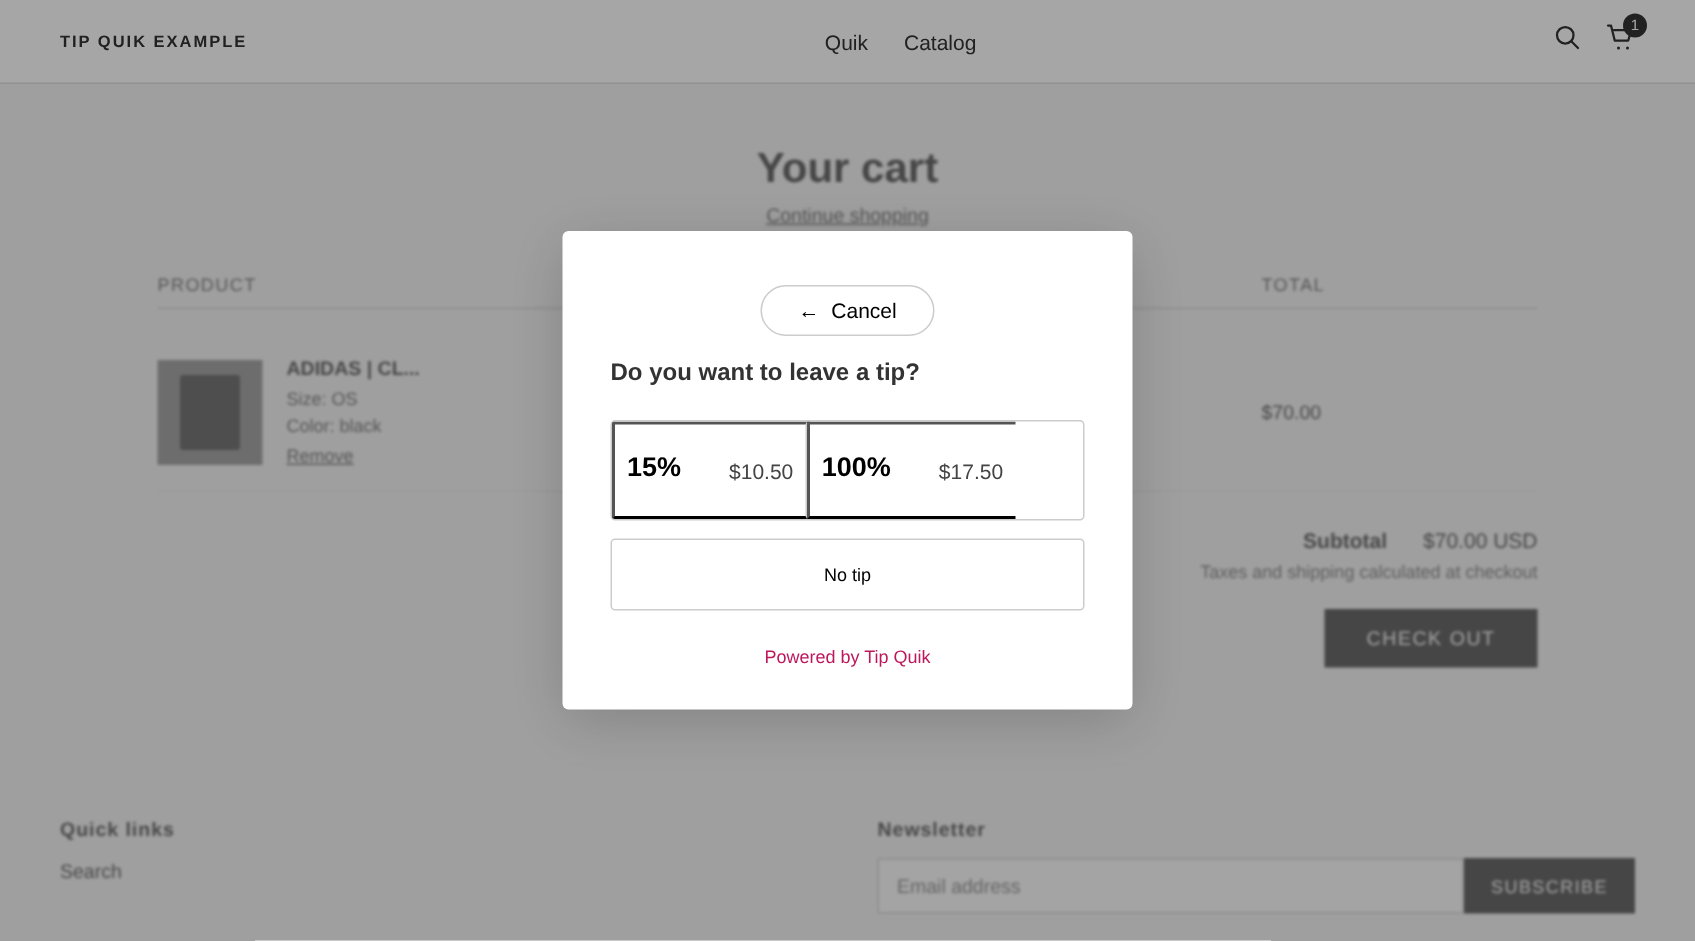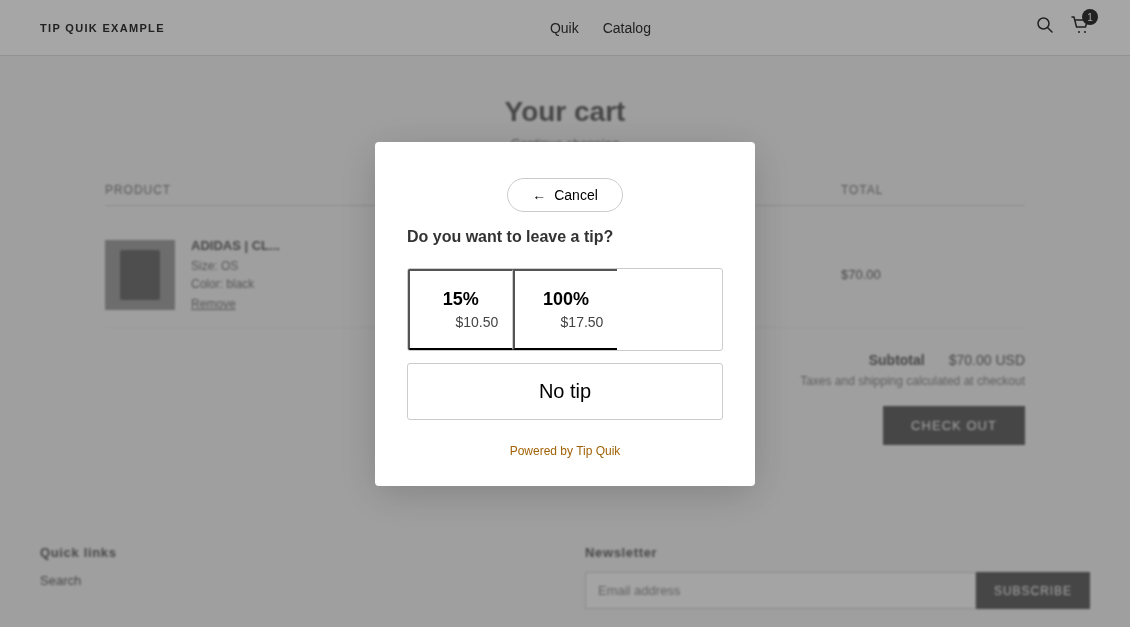--- a/index.html
+++ b/index.html
@@ -261,21 +261,20 @@
       display: grid;
       grid-template-columns: 1fr 1fr 1fr;
       gap: 0;
       border: 1px solid #ccc;
       border-radius: 3px;
       overflow: hidden;
       margin-bottom: 12px;
     }
     .tip-option {
       display: flex;
-      flex-direction: column;
       align-items: center;
       justify-content: space-between;
       padding: 18px 8px;
       cursor: pointer;
       border-right: 1px solid #ccc;
       background: #fff;
       transition: background 0.15s;
     }
     .tip-option:last-child { border-right: none; }
     .tip-percent {
@@ -287,29 +286,29 @@
       font-size: 14px;
       color: #444;
       margin-left: 32px;
     }
     .no-tip-btn {
       width: 100%;
       border: 1px solid #ccc;
       border-radius: 3px;
       background: #fff;
       padding: 16px;
-      font-size: 20px;
+      font-size: 12px;
       cursor: pointer;
       text-align: center;
       margin-bottom: 24px;
     }
     .powered-by {
       text-align: center;
       font-size: 12px;
-      color: #a16207;
+      color: #be185d;
     }
     .cancel-bar {
       display: flex;
       justify-content: center;
       margin-bottom: 16px;
     }
     .cancel-pill {
       background: #fff;
       border: 1px solid #ccc;
       border-radius: 20px;

